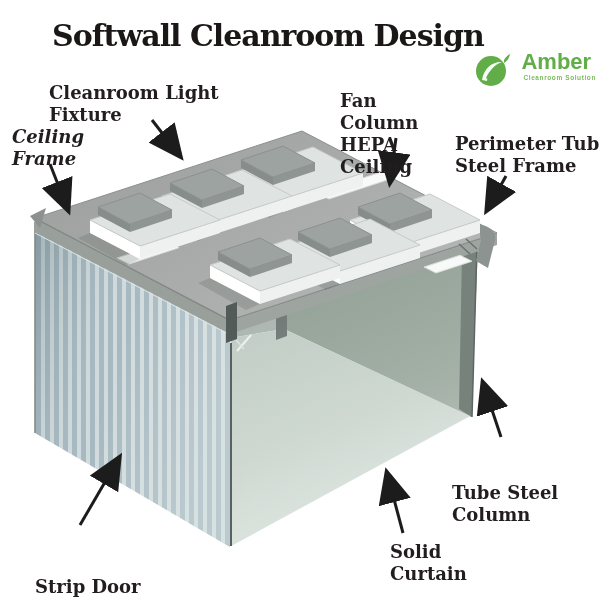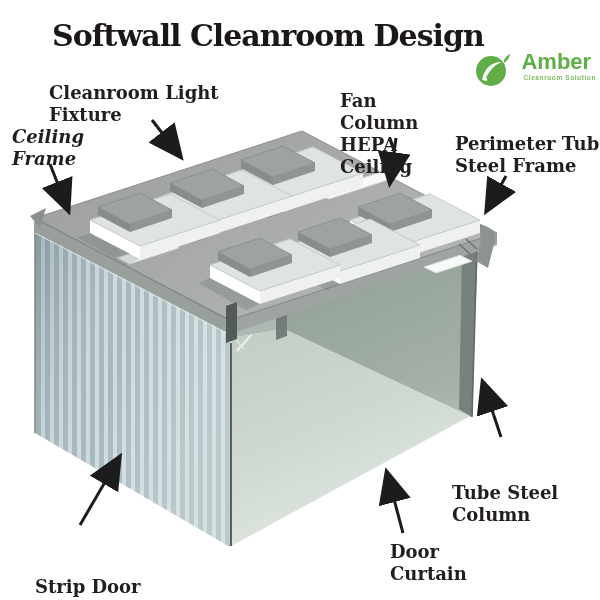--- a/index.html
+++ b/index.html
@@ -205,17 +205,17 @@
     <span>Steel Frame</span>
   </div>
   <div class="lbl center" style="left:452px;top:438px;width:122px;margin-top:44px;">
     <span>Tube Steel</span>
     <span>Column</span>
   </div>
   <div class="lbl" style="left:35px;top:528px;white-space:nowrap;margin-top:48px;">
     <span>Strip Door</span>
   </div>
   <div class="lbl" style="left:390px;top:541px;">
-    <span>Door</span>
+    <span>Solid</span>
     <span>Curtain</span>
   </div>
 
 </div>
 
 </body></html>

